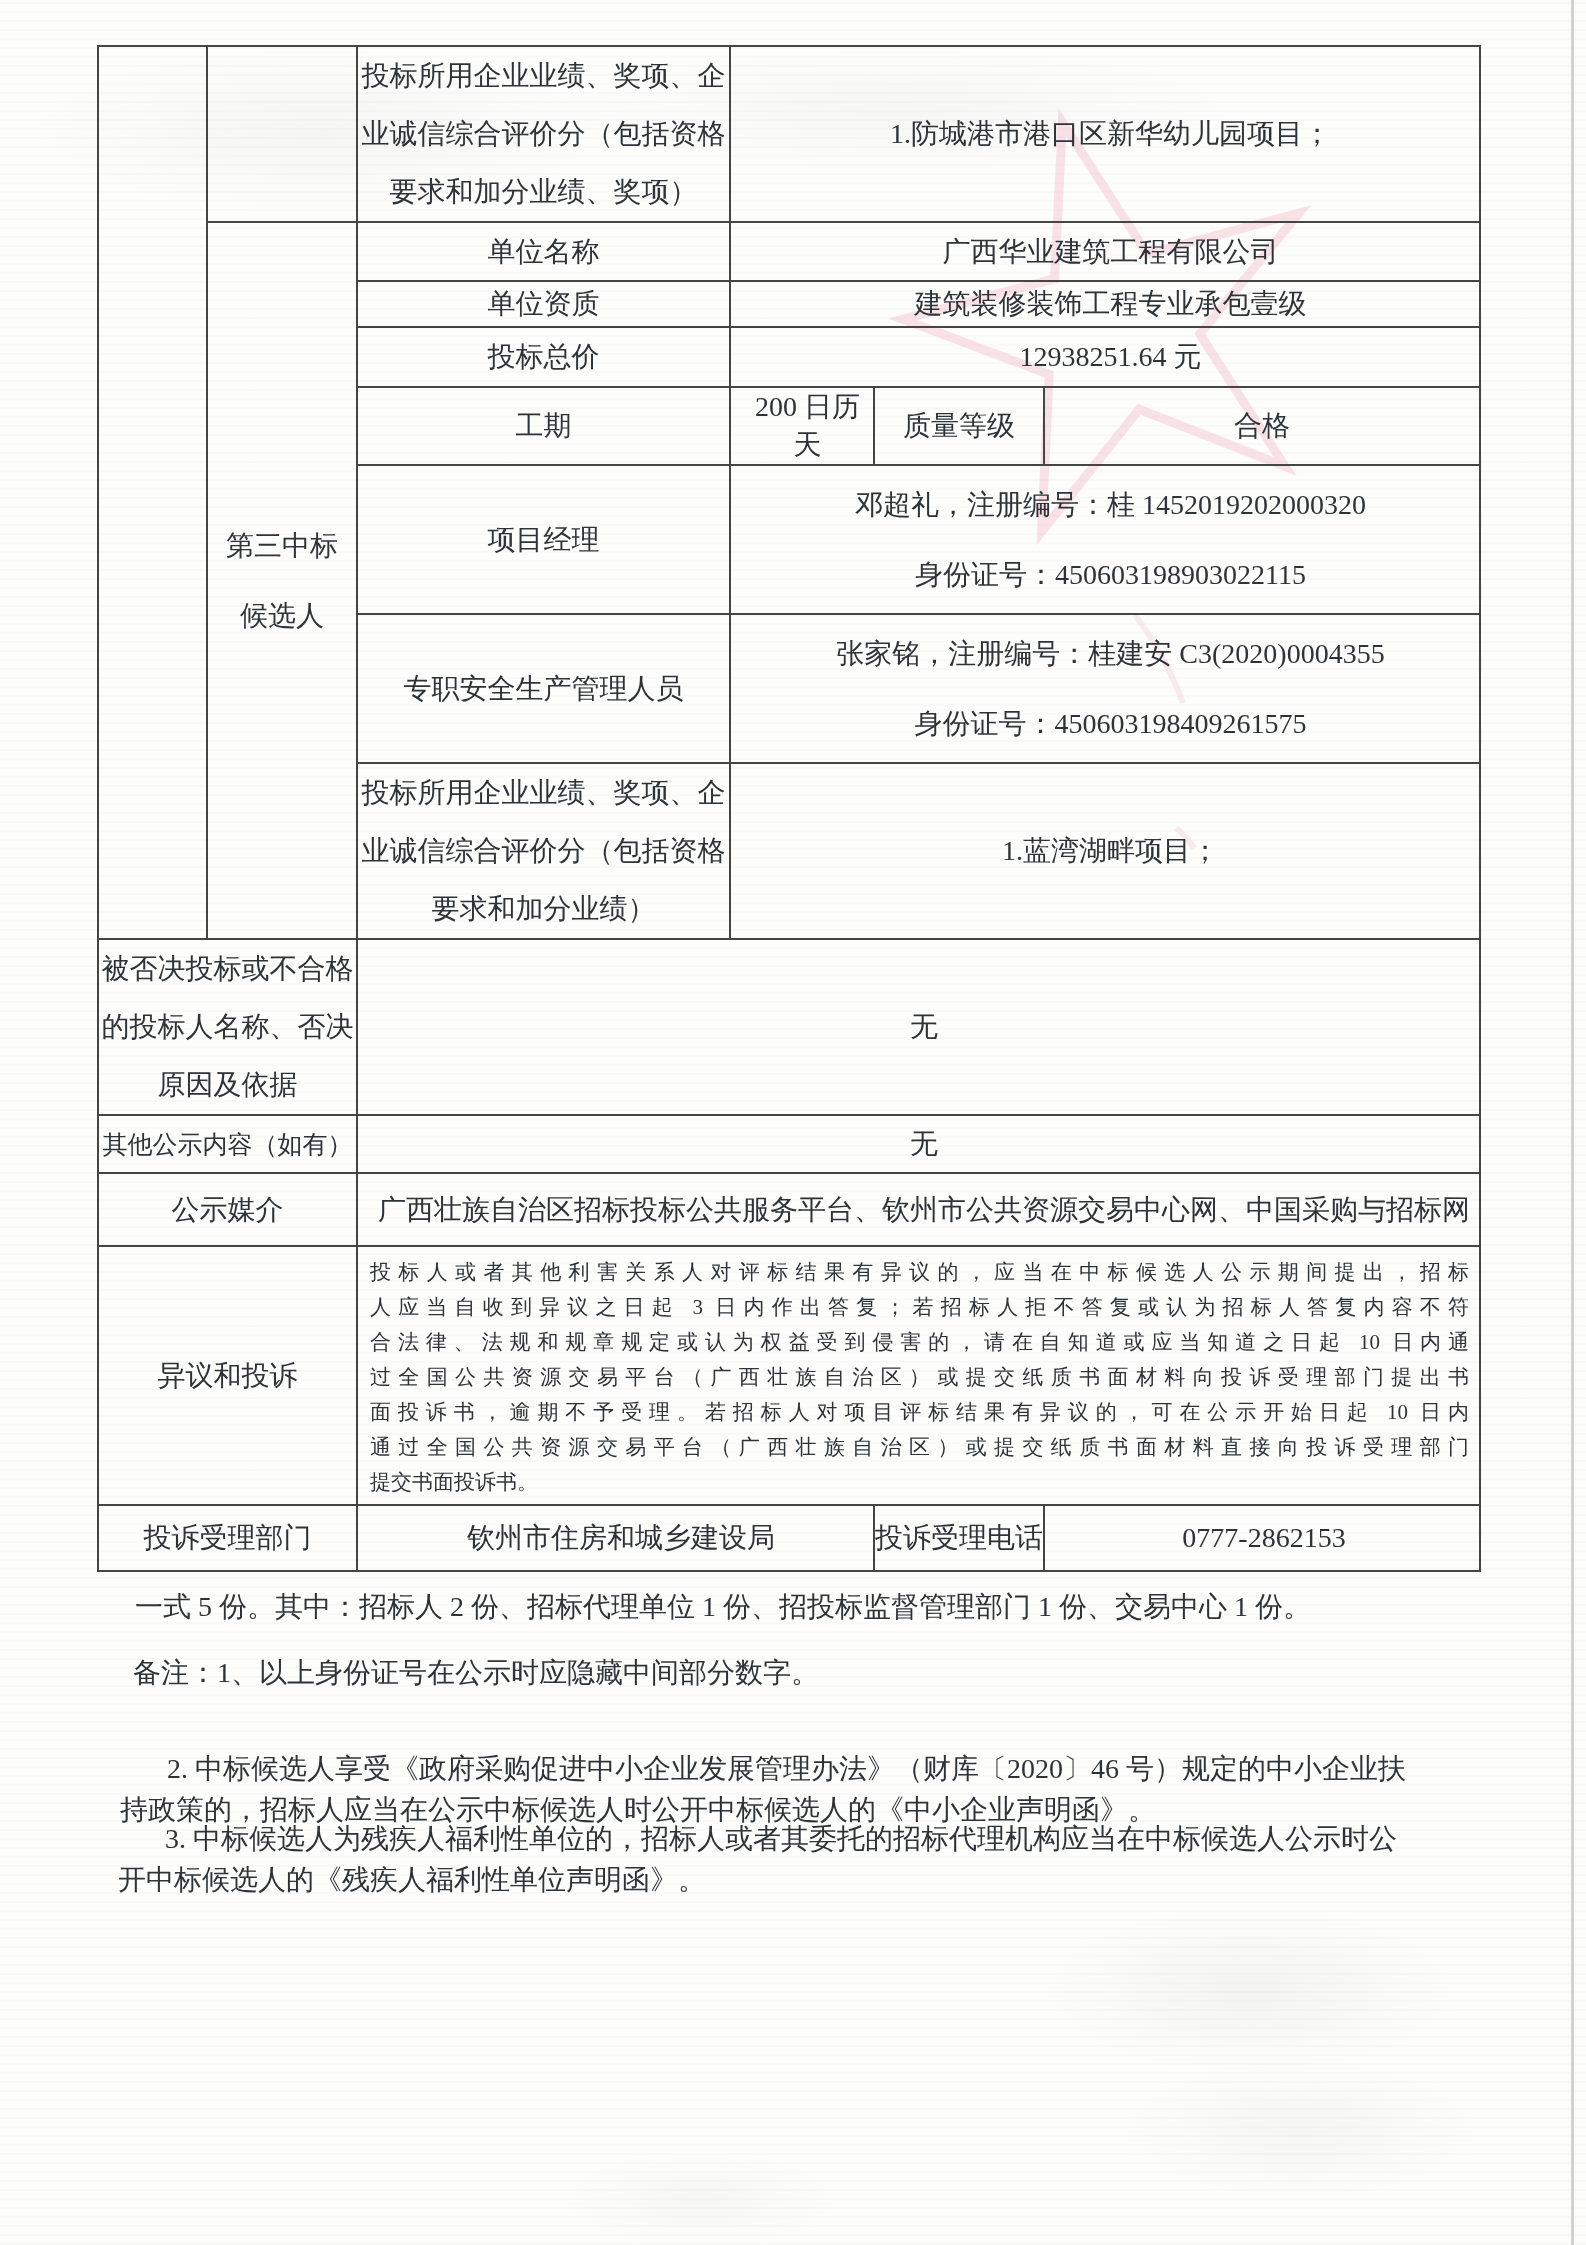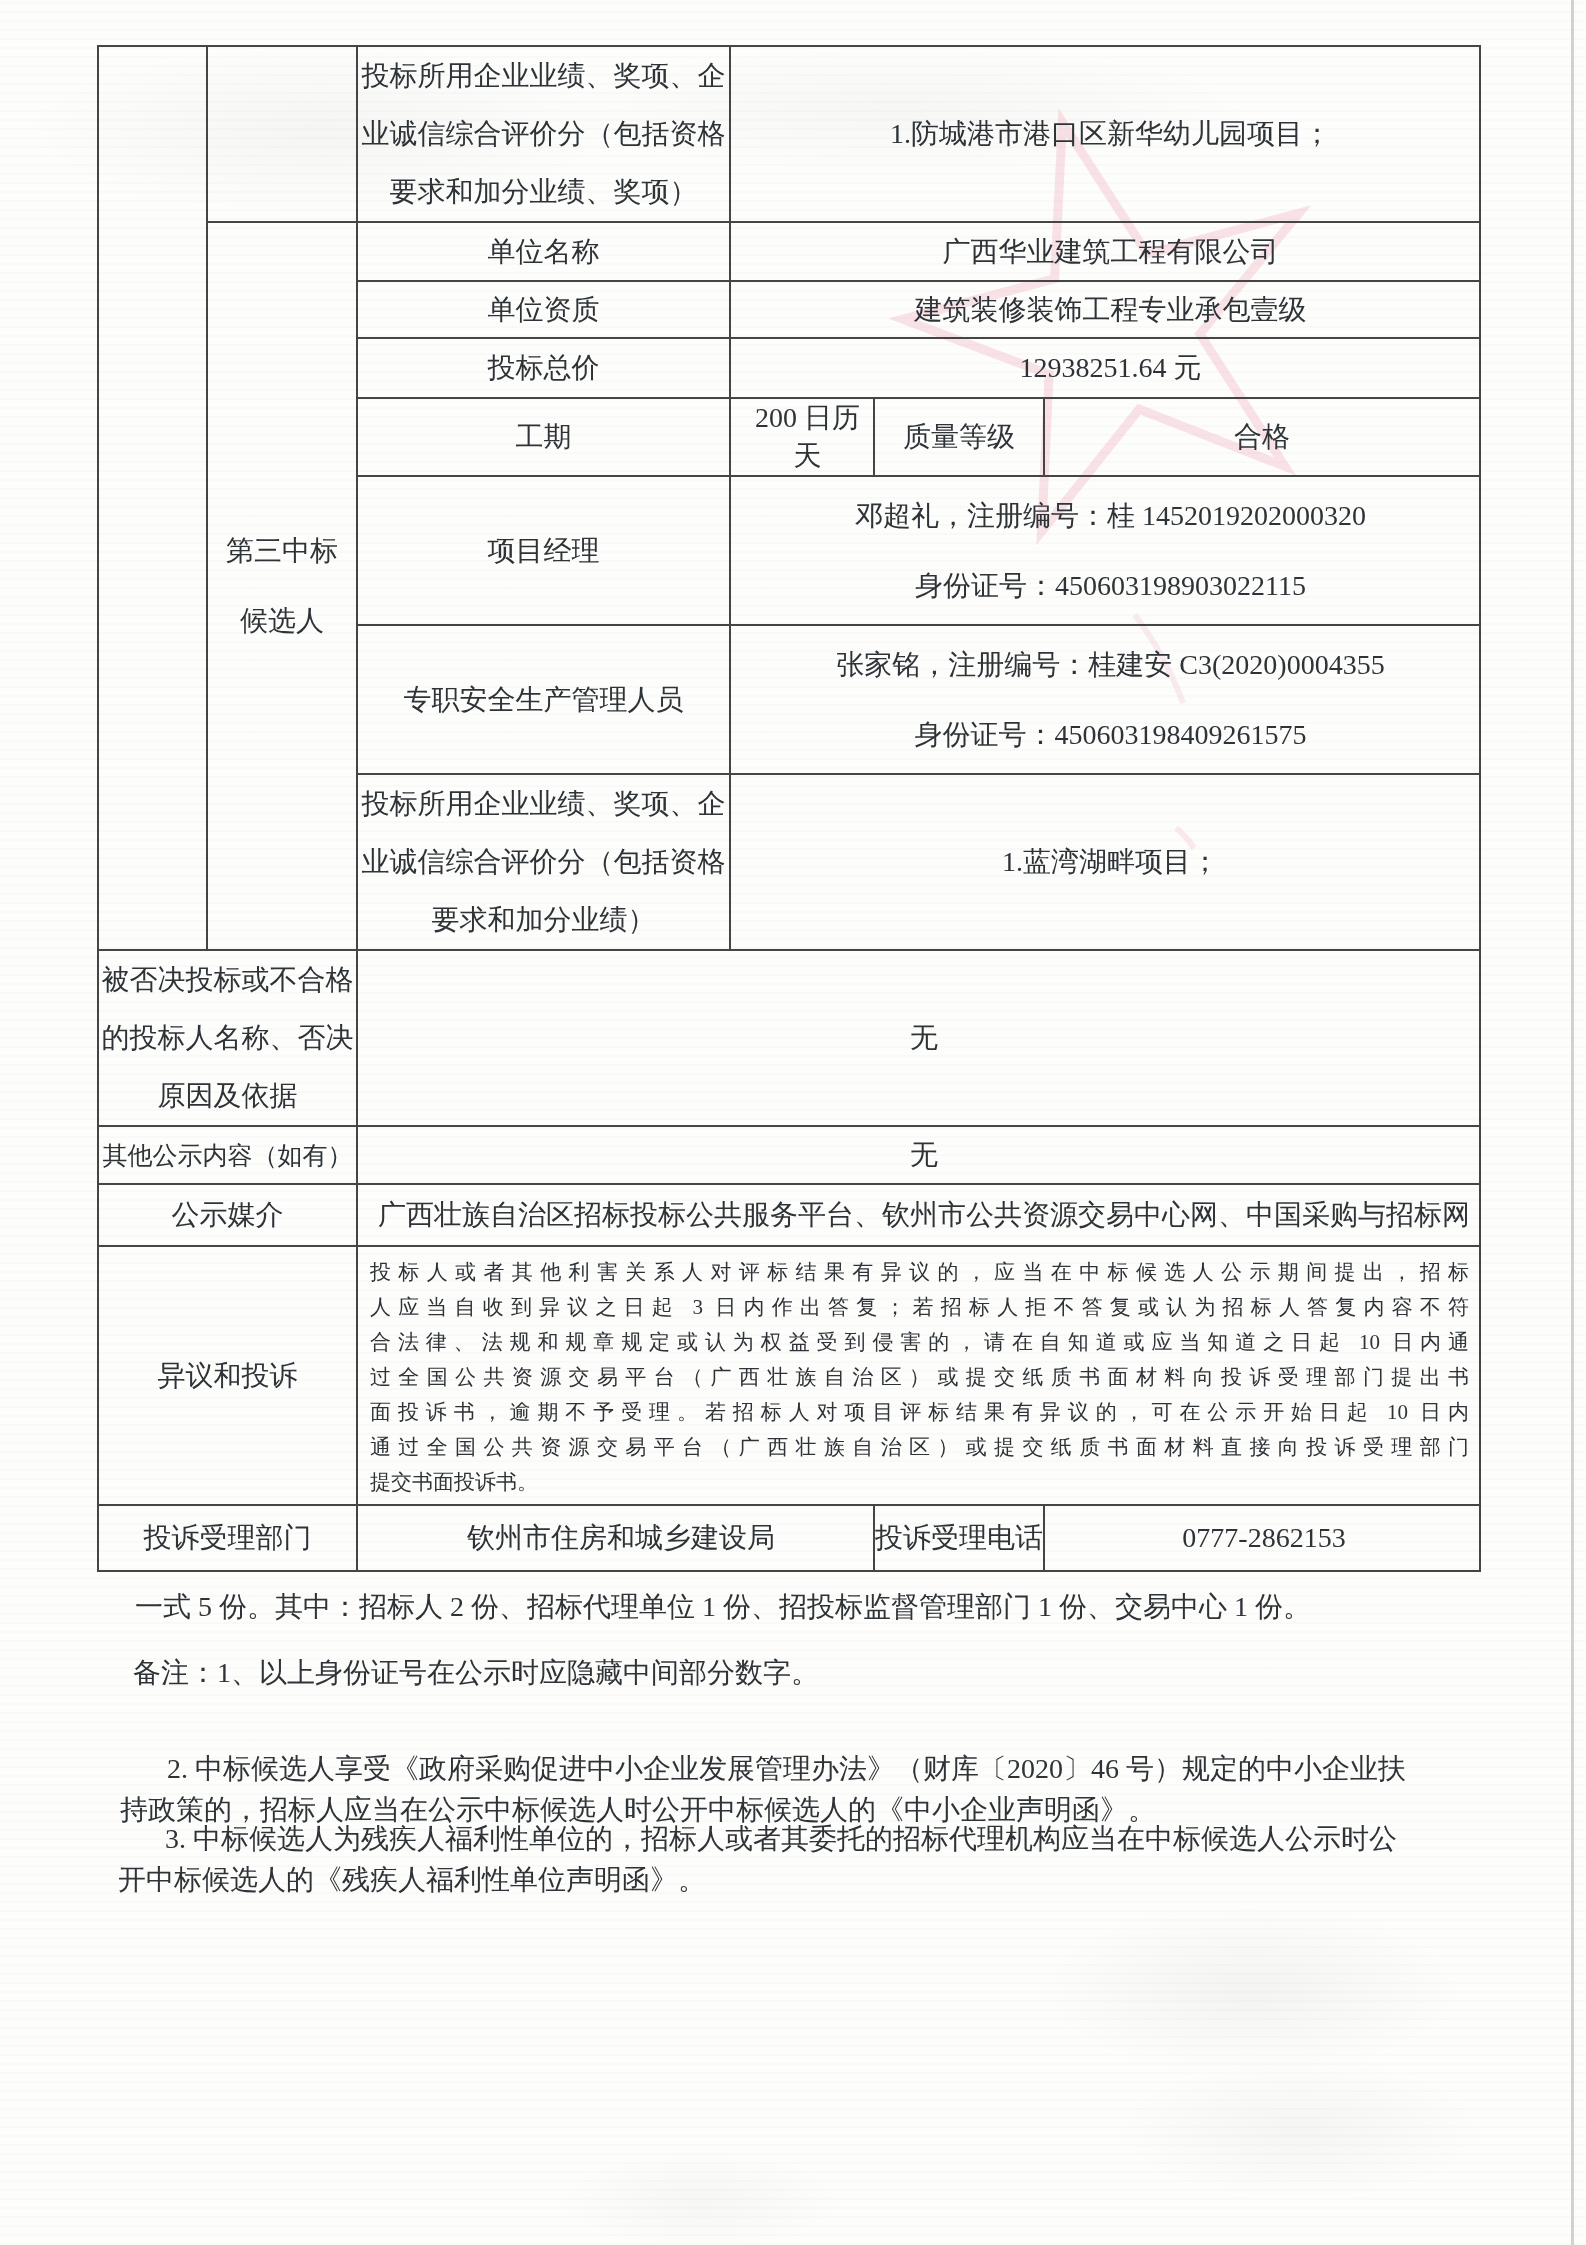--- a/index.html
+++ b/index.html
@@ -86,21 +86,21 @@
 
     <tr style="height:59px">
       <td rowspan="7" class="lbl lh70">
         <div>第三中标</div>
         <div>候选人</div>
       </td>
       <td class="lbl">单位名称</td>
       <td colspan="3" class="val">广西华业建筑工程有限公司</td>
     </tr>
 
-    <tr style="height:57px">
+    <tr style="height:46px">
       <td class="lbl">单位资质</td>
       <td colspan="3" class="val">建筑装修装饰工程专业承包壹级</td>
     </tr>
 
     <tr style="height:60px">
       <td class="lbl">投标总价</td>
       <td colspan="3" class="val">12938251.64 元</td>
     </tr>
 
     <tr style="height:62px">
@@ -142,21 +142,21 @@
         <div>原因及依据</div>
       </td>
       <td colspan="4" class="val">无</td>
     </tr>
 
     <tr style="height:58px">
       <td colspan="2" class="tight">其他公示内容（如有）</td>
       <td colspan="4" class="val">无</td>
     </tr>
 
-    <tr style="height:62px">
+    <tr style="height:73px">
       <td colspan="2" class="lbl">公示媒介</td>
       <td colspan="4" class="val">广西壮族自治区招标投标公共服务平台、钦州市公共资源交易中心网、中国采购与招标网</td>
     </tr>
 
     <tr style="height:247px">
       <td colspan="2" class="lbl">异议和投诉</td>
       <td colspan="4">
         <div class="pwrap" style="font-size:21px;">
           <div class="pline">投标人或者其他利害关系人对评标结果有异议的，应当在中标候选人公示期间提出，招标</div>
           <div class="pline">人应当自收到异议之日起 3 日内作出答复；若招标人拒不答复或认为招标人答复内容不符</div>

